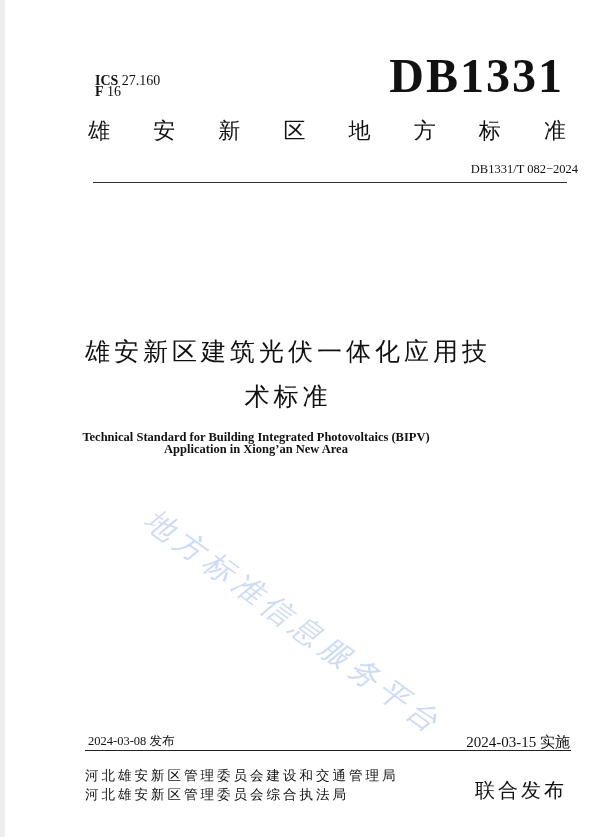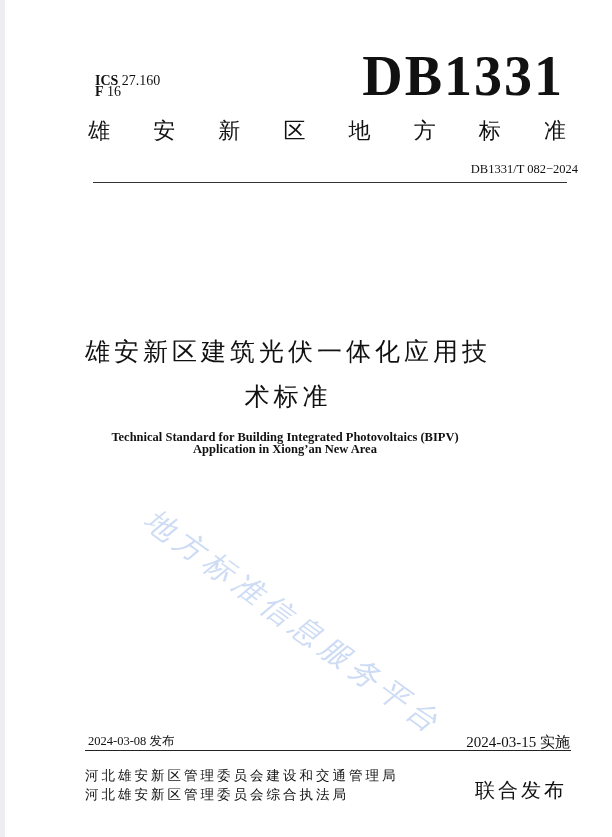--- a/index.html
+++ b/index.html
@@ -6,29 +6,29 @@
   body {
     width: 612px; height: 837px; position: relative; overflow: hidden;
     background: #ffffff;
     font-family: "Liberation Serif", "DejaVu Serif", serif;
     color: #111;
   }
   .left-strip { position: absolute; left: 0; top: 0; width: 5px; height: 837px; background: #eeeef0; }
   .abs { position: absolute; }
   .ics { left: 95px; top: 75px; font-size: 14px; line-height: 11px; }
   .ics b { font-weight: bold; }
-  .db-logo { right: 48px; top: 50px; font-size: 56px; font-weight: bold; letter-spacing: 2px; line-height: 52px; }
+  .db-logo { right: 48px; top: 50px; font-size: 48px; font-weight: bold; letter-spacing: 2px; line-height: 52px; }
   .local-std { left: 88px; top: 117px; width: 478px; display: flex; justify-content: space-between;
     font-family: "DejaVu Sans", sans-serif; font-size: 22px; line-height: 28px; }
   .std-code { right: 34px; top: 162px; font-size: 12.5px; }
   .rule-top { left: 93px; top: 182px; width: 474px; height: 1px; background: #333; }
   .title-cn { left: 0; width: 576px; text-align: center; font-family: Liberation Serif, serif; font-size: 25px; letter-spacing: 4px; }
   .title-cn.l1 { top: 335px; }
   .title-cn.l2 { top: 380px; text-align: center; }
-  .title-en { left: 0; width: 512px; text-align: center; font-size: 12.5px; font-weight: bold; padding-left: 29px; }
+  .title-en { left: 0; width: 512px; text-align: center; font-size: 12.5px; font-weight: bold; }
   .title-en.l1 { top: 430px; }
   .title-en.l2 { top: 442px; }
   .watermark { left: 160px; top: 500px; transform: rotate(36deg); transform-origin: left top;
     font-family: "DejaVu Sans", sans-serif; font-size: 30px; color: #b8cdf0; opacity: 0.7; letter-spacing: 6px; font-style: italic; white-space: nowrap; }
   .issue-date { left: 88px; top: 733px; font-size: 12.5px; }
   .impl-date { right: 42px; top: 733px; font-size: 15px; }
   .rule-bottom { left: 85px; top: 750px; width: 486px; height: 1px; background: #222; }
   .issuer { left: 85px; font-family: "DejaVu Sans", sans-serif; font-size: 13.5px; letter-spacing: 3px; text-align: right; }
   .issuer.l1 { top: 767px; }
   .issuer.l2 { top: 786px; }

